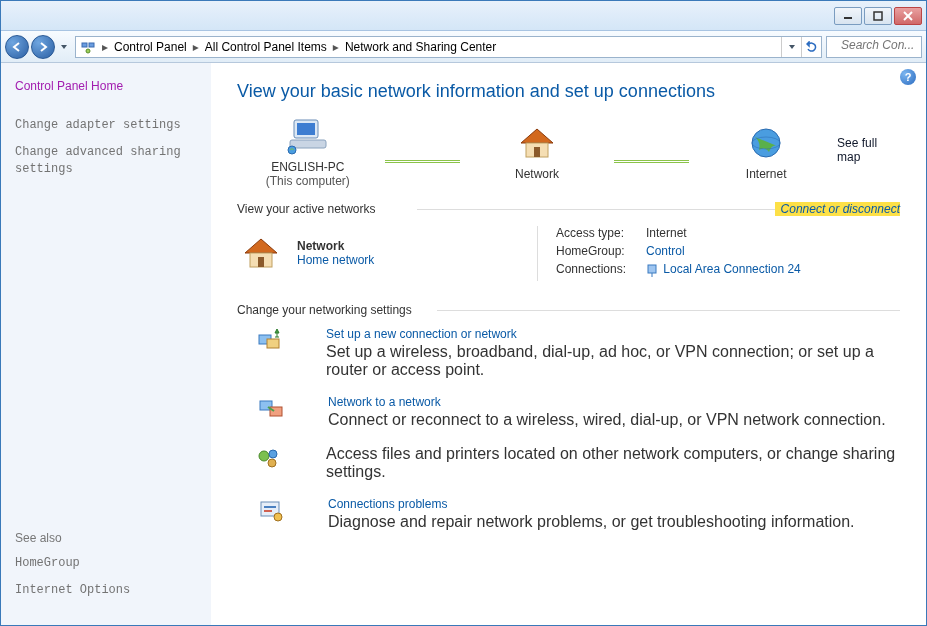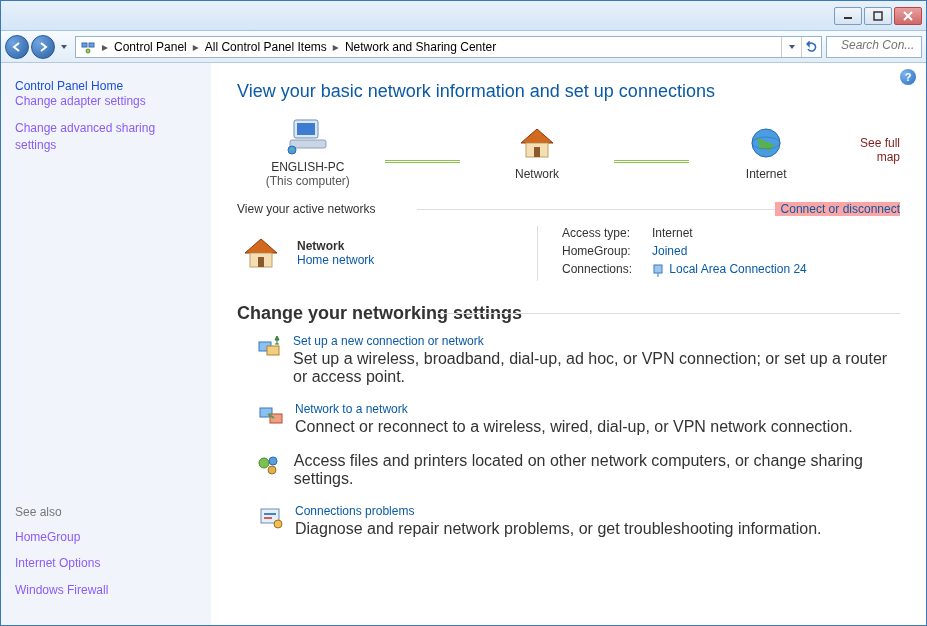--- a/index.html
+++ b/index.html
@@ -88,60 +88,60 @@
     cursor:pointer;
   }
   .sidebar {
     width: 210px;
     background: #f1f5fb;
     padding: 16px 14px;
     font-size: 12px;
     display:flex; flex-direction:column;
     border-right: 0;
   }
-  .sidebar .home { color:#1d4ed8; margin-bottom:0; cursor:pointer;}
-  .sidebar .link { color:#8b5cf6; margin-bottom:10px; cursor:pointer; line-height:1.4;}
+  .sidebar .home { color:#a21caf; margin-bottom:24px; cursor:pointer;}
+  .sidebar .link { color:#737373; margin-bottom:10px; cursor:pointer; line-height:1.4;font-family:Liberation Mono, monospace;}
   .sidebar .spacer { flex:1; }
   .sidebar .seealso-label { color:#777; margin-bottom:10px; }
   .main {
     flex:1;
     padding: 18px 26px 10px 26px;
     font-size:12px; color:#333;
     overflow:auto;
   }
   .page-title { font-size:18px; color:#0a5aa6; margin-bottom:10px; }
   .map-row {
     display:flex; align-items:center; justify-content:flex-start;
     margin-bottom:4px;
   }
   .map-node { width:150px; text-align:center; }
   .map-node .icon-wrap { height:48px; display:flex; align-items:center; justify-content:center;}
   .map-conn { width:80px; border-top:3px double #8bc34a; height:0; margin:0 6px; align-self:center; margin-top:22px;}
   .map-name { font-size:12px; }
   .map-sub { font-size:12px; color:#555;}
-  .see-full { margin-left:auto; color:#7f1d1d; cursor:pointer; font-size:12px;text-align:right; }
+  .see-full { margin-left:auto; color:#0f172a; cursor:pointer; font-size:12px; }
   .section-label { margin-top:14px; font-size:12px; color:#333; position:relative;}
   .section-label::after {
     content:""; position:absolute; left:180px; right:0; top:50%; border-top:1px solid #ddd;
   }
-  .connect-disc { float:right; color:#0a5aa6; cursor:pointer; position:relative; z-index:1; background:#fca5a5; padding-left:6px;}
+  .connect-disc { float:right; color:#0a5aa6; cursor:pointer; position:relative; z-index:1; background:#fde047; padding-left:6px;font-style:italic;}
   .active-row { display:flex; margin-top:10px; }
   .active-left { display:flex; align-items:center; width:300px;}
   .active-left .icon-wrap { width:48px; height:44px; display:flex;align-items:center;justify-content:center; margin-right:12px;}
   .active-left .netname { font-weight:bold; }
   .active-left .nettype { color:#0a5aa6; cursor:pointer;text-align:center; }
-  .active-right { border-left:1px solid #ddd; padding-left:24px; flex:1;}
+  .active-right { border-left:1px solid #ddd; padding-left:18px; flex:1;}
   .kv { display:flex; margin-bottom:4px; font-size:12px;}
   .kv .k { width:90px; }
   .kv .v { color:#333;}
   .kv .vlink { color:#0a5aa6; cursor:pointer;}
   .settings-section { margin-top:22px; }
-  .settings-section .header { font-size:18px; position:relative; margin-bottom:8px;font-weight:bold;}
+  .settings-section .header { font-size:12px; position:relative; margin-bottom:8px;}
   .settings-section .header::after{content:"";position:absolute;left:200px;right:0;top:50%;border-top:1px solid #ddd;}
-  .task { display:flex; margin:10px 0 16px 20px;}
+  .task { display:flex; margin:10px 0 16px 20px;gap:33px;}
   .task .ticon { width:28px; height:28px; margin-right:10px; display:flex;align-items:center;justify-content:center;}
   .task .ttitle { color:#0a5aa6; cursor:pointer; margin-bottom:2px;}
   .task .tdesc { color:#333; font-size:16px;}
   .lan-icon{width:12px;height:14px;display:inline-block;vertical-align:middle;margin-right:2px;}
 </style>
 </head>
 <body>
 
 <div class="window">
 
@@ -222,21 +222,20 @@
     <div class="help-icon">?</div>
 
     <div class="sidebar">
       <div class="home">Control Panel Home</div>
       <div class="link">Change adapter settings</div>
       <div class="link">Change advanced sharing settings</div>
       <div class="spacer"></div>
       <div class="seealso-label">See also</div>
       <div class="link">HomeGroup</div>
       <div class="link">Internet Options</div>
-      <div class="link">Windows Firewall</div>
     </div>
 
     <div class="main">
       <div class="page-title">View your basic network information and set up connections</div>
 
       <div class="map-row">
         <div class="map-node">
           <div class="icon-wrap">
             <svg width="44" height="40" viewBox="0 0 44 40">
                 <rect x="8" y="4" width="24" height="18" rx="2" fill="#dce8f5" stroke="#6a8db6"></rect>
@@ -293,21 +292,21 @@
             <div class="nettype">Home network</div>
           </div>
         </div>
         <div class="active-right">
           <div class="kv">
             <div class="k">Access type:</div>
             <div class="v">Internet</div>
           </div>
           <div class="kv">
             <div class="k">HomeGroup:</div>
-            <div class="vlink">Joined</div>
+            <div class="vlink">Control</div>
           </div>
           <div class="kv">
             <div class="k">Connections:</div>
             <div>
               <span class="lan-icon">
                 <svg width="12" height="14" viewBox="0 0 12 14">
                     <rect x="2" y="2" width="8" height="8" fill="#9ec5f0" stroke="#3a7ac0"></rect>
                     <line x1="6" y1="10" x2="6" y2="14" stroke="#3a7ac0"></line>
                   </svg>
               </span>

